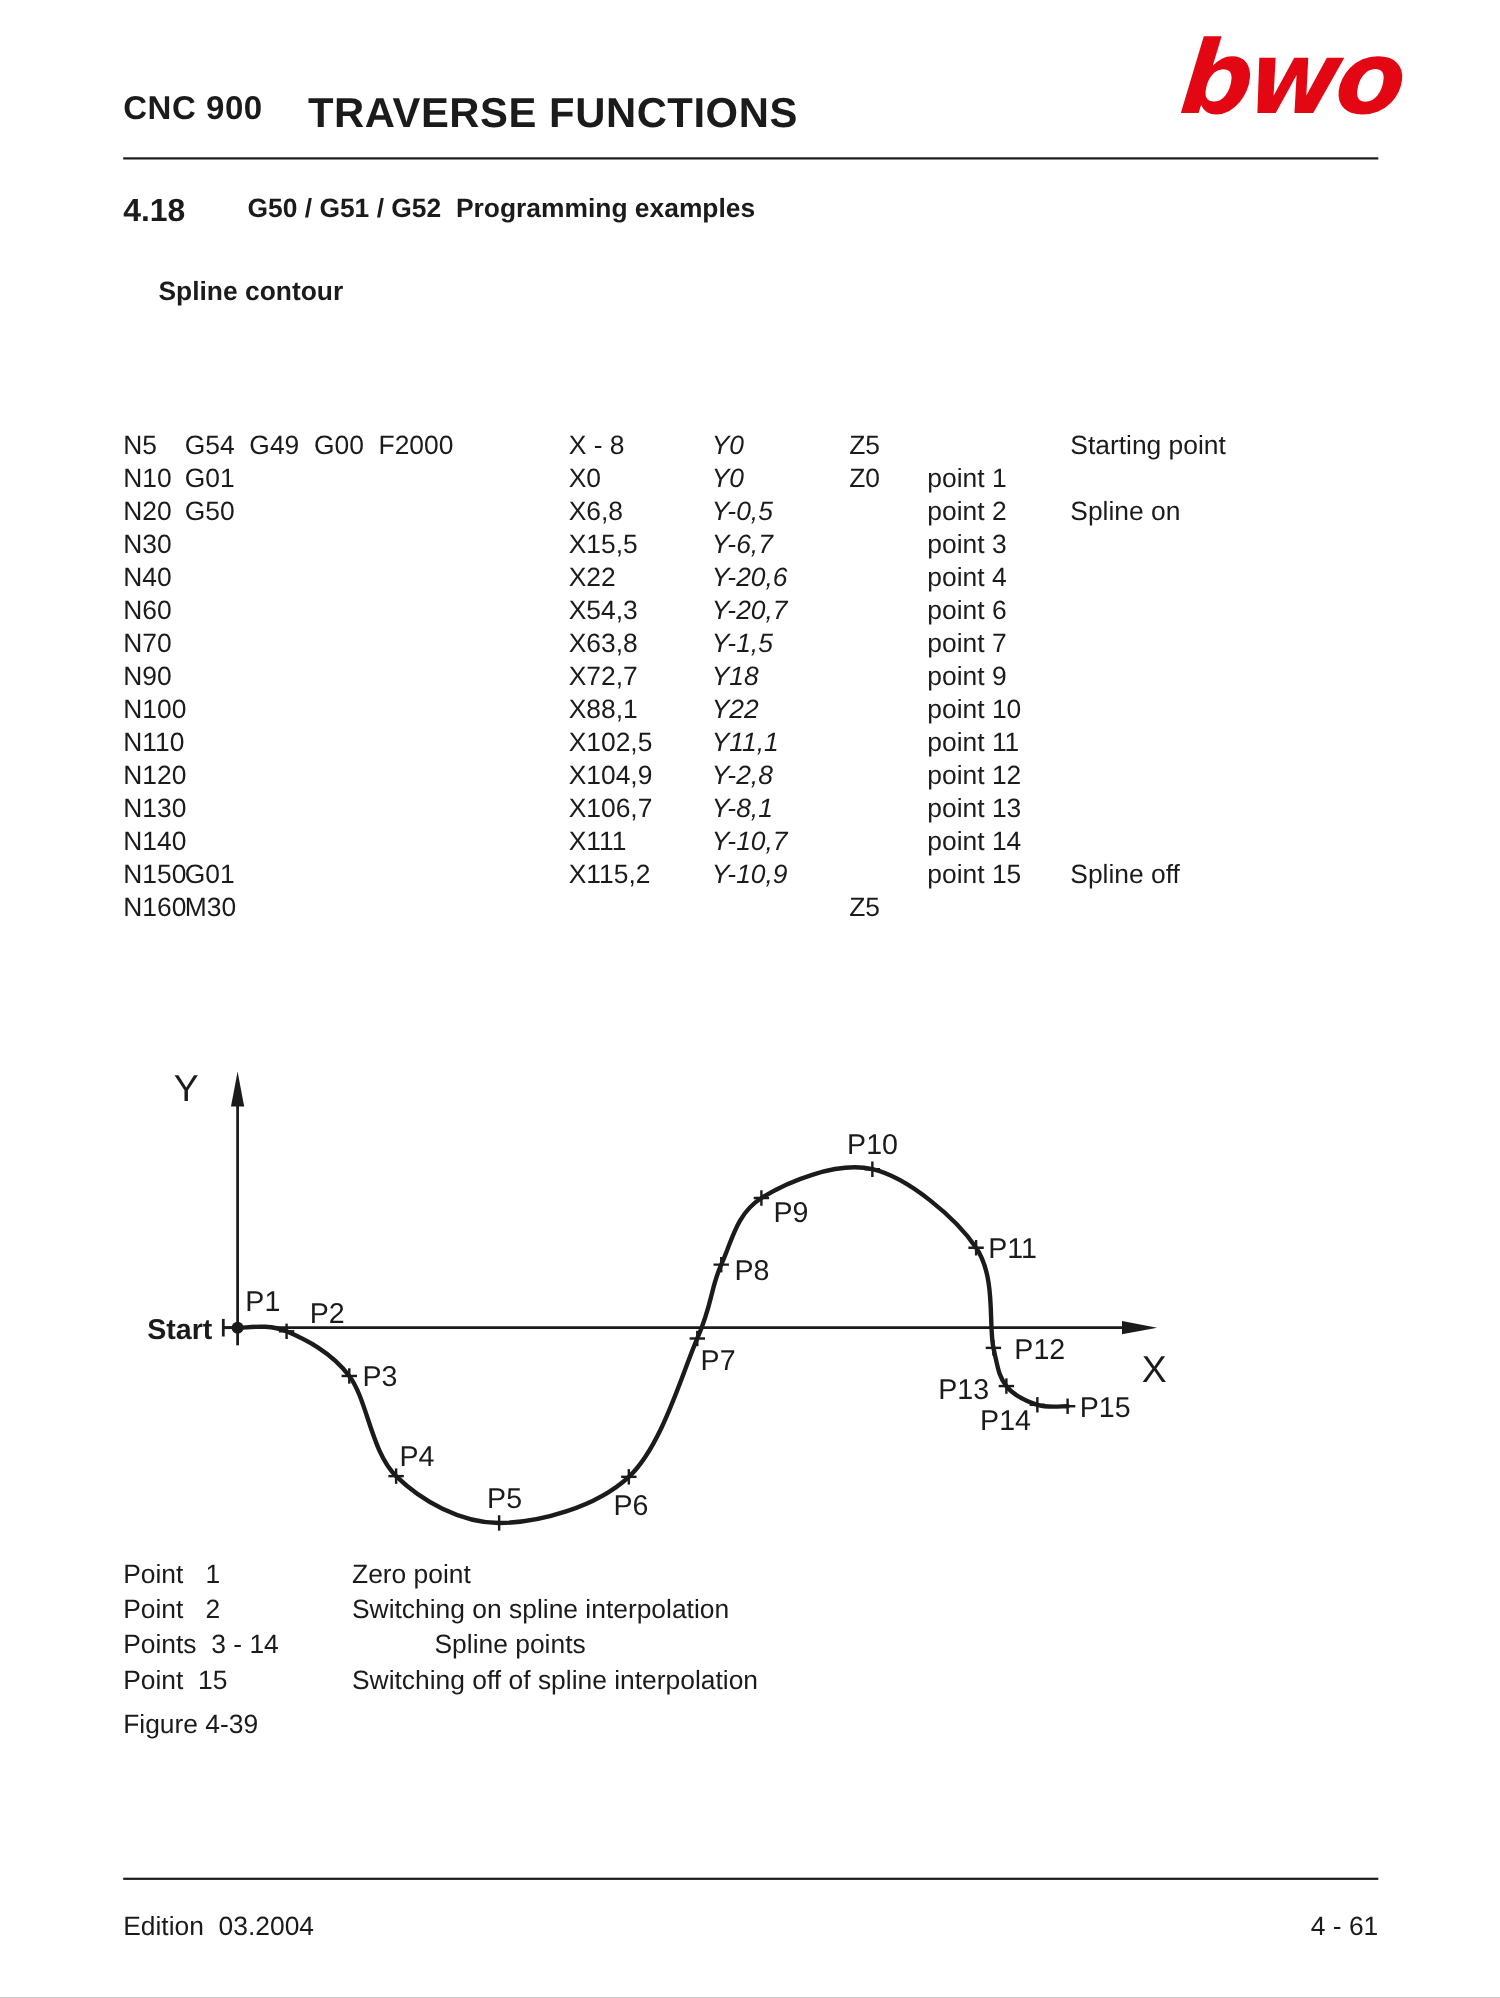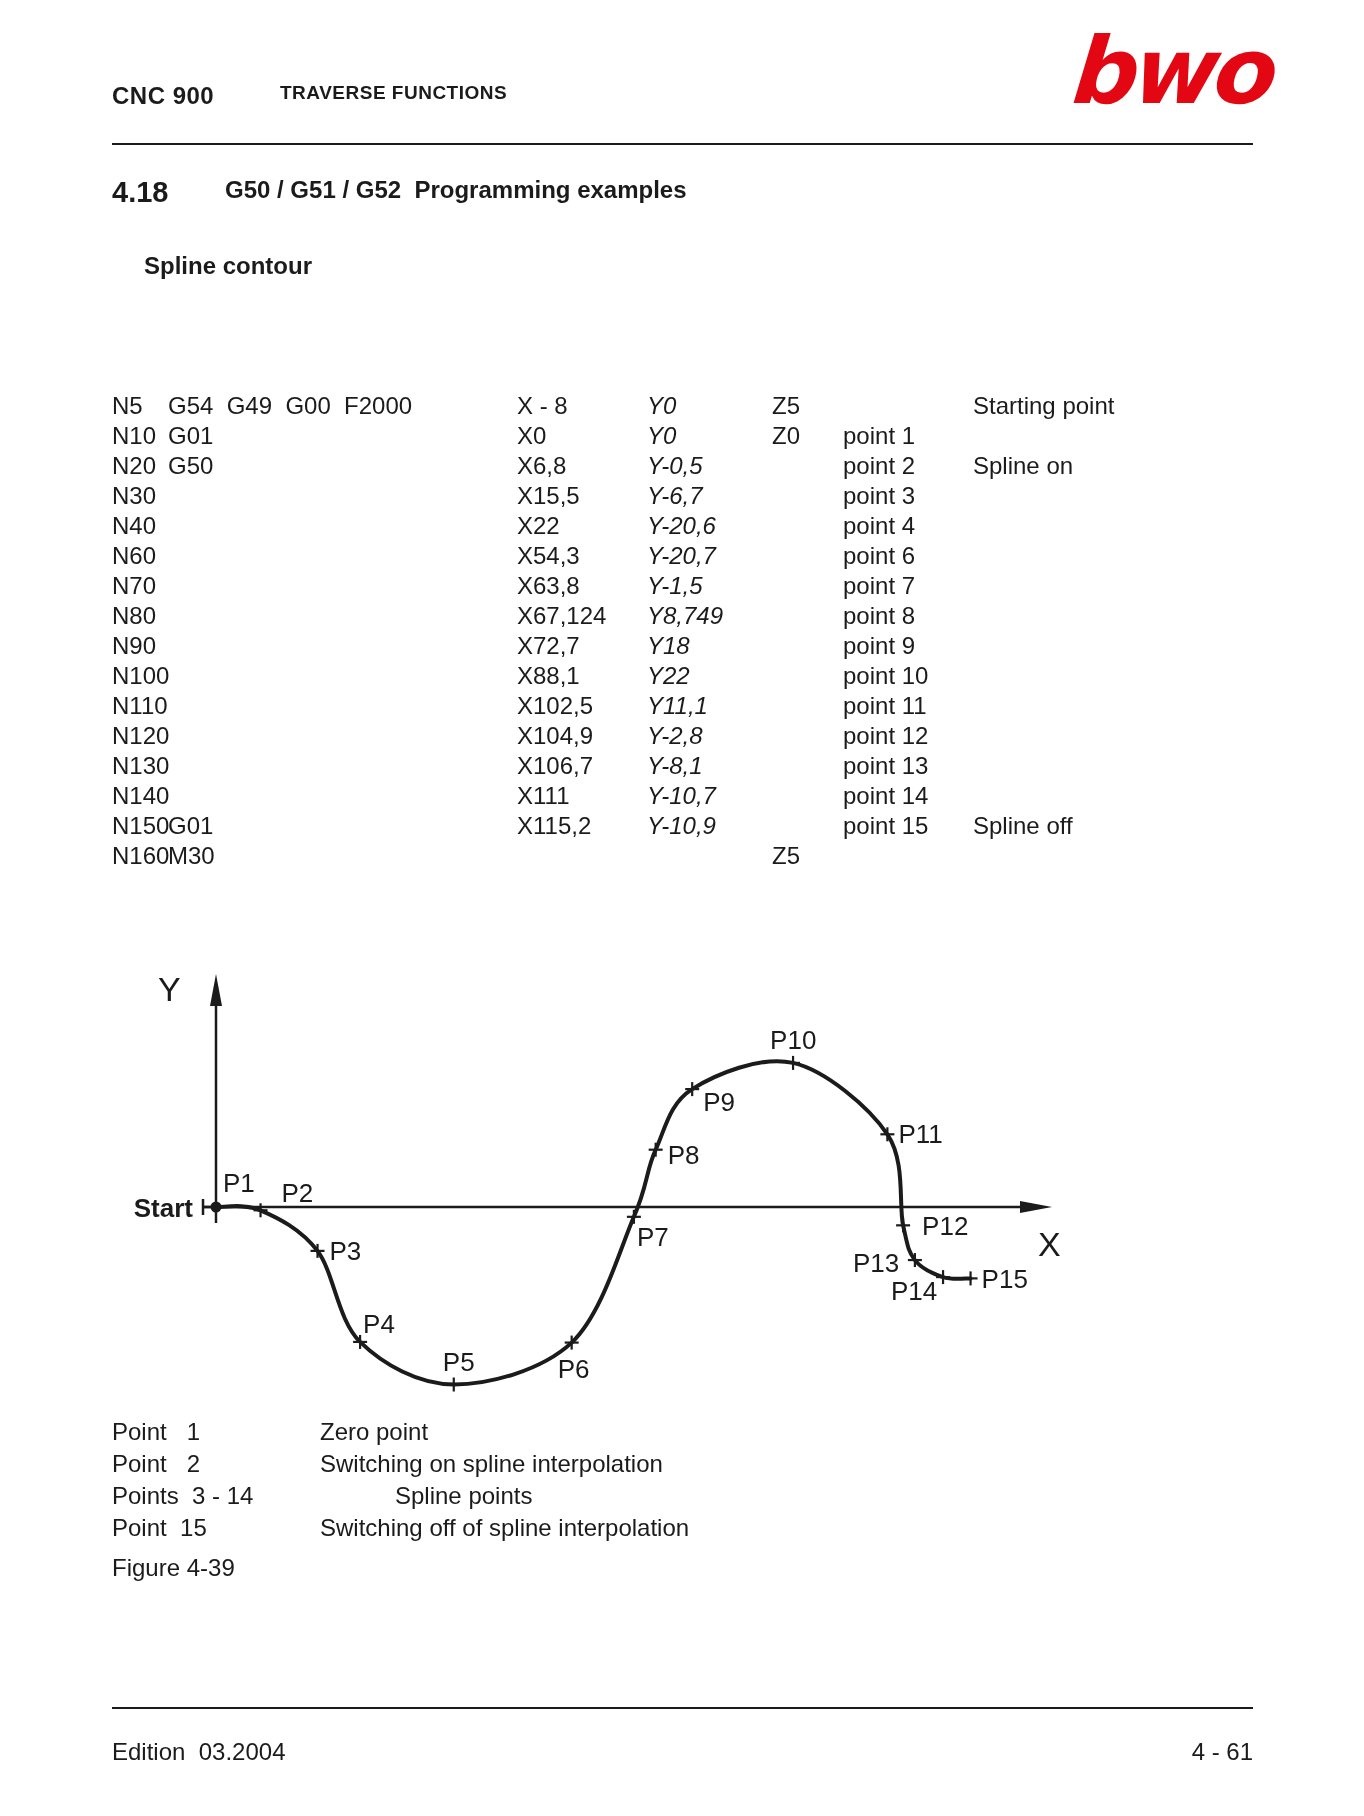--- a/index.html
+++ b/index.html
@@ -7,22 +7,22 @@
     position:relative;
     width:1364px;height:1816px;
     background:#ffffff;
     font-family:"Liberation Sans","DejaVu Sans",sans-serif;
     color:#1b1b1b;
     overflow:hidden;
     margin:0 auto;
   }
   .abs{position:absolute;}
   
-  .hdr-product{left:112px;top:82px;font-size:24px;font-weight:bold;letter-spacing:0.5px;}
-  .hdr-title{left:280px;top:82px;font-size:19px;font-weight:bold;letter-spacing:0.5px;}
+  .hdr-product{left:112px;top:82px;font-size:30px;font-weight:bold;letter-spacing:0.5px;}
+  .hdr-title{left:280px;top:82px;font-size:38px;font-weight:bold;letter-spacing:0.5px;}
   .hdr-rule{left:112px;top:143px;width:1141px;height:2px;background:#1b1b1b;}
   .logo{
     left:1074px;top:30px;width:170px;height:84px;
     font-size:92px;font-weight:900;font-style:italic;
     letter-spacing:-5px;line-height:84px;
     transform:skewX(-6deg);
     font-family:"DejaVu Sans","Liberation Sans",sans-serif;
   }
   
   .sec-num{left:112px;top:176px;font-size:29px;font-weight:bold;}
@@ -69,21 +69,20 @@
   <div class="abs subhead">Spline contour</div>
 
   <div class="abs ptable" id="ptable">
       <div class="prow"><span class="c-n">N5</span><span class="c-g">G54  G49  G00  F2000</span><span class="c-x">X - 8</span><span class="c-y">Y0</span><span class="c-z">Z5</span><span class="c-cm">Starting point</span></div>
       <div class="prow"><span class="c-n">N10</span><span class="c-g">G01</span><span class="c-x">X0</span><span class="c-y">Y0</span><span class="c-z">Z0</span><span class="c-pt">point 1</span></div>
       <div class="prow"><span class="c-n">N20</span><span class="c-g">G50</span><span class="c-x">X6,8</span><span class="c-y">Y-0,5</span><span class="c-pt">point 2</span><span class="c-cm">Spline on</span></div>
       <div class="prow"><span class="c-n">N30</span><span class="c-x">X15,5</span><span class="c-y">Y-6,7</span><span class="c-pt">point 3</span></div>
       <div class="prow"><span class="c-n">N40</span><span class="c-x">X22</span><span class="c-y">Y-20,6</span><span class="c-pt">point 4</span></div>
       <div class="prow"><span class="c-n">N60</span><span class="c-x">X54,3</span><span class="c-y">Y-20,7</span><span class="c-pt">point 6</span></div>
       <div class="prow"><span class="c-n">N70</span><span class="c-x">X63,8</span><span class="c-y">Y-1,5</span><span class="c-pt">point 7</span></div>
-      <div class="prow"><span class="c-n">N80</span><span class="c-x">X67,124</span><span class="c-y">Y8,749</span><span class="c-pt">point 8</span></div>
       <div class="prow"><span class="c-n">N90</span><span class="c-x">X72,7</span><span class="c-y">Y18</span><span class="c-pt">point 9</span></div>
       <div class="prow"><span class="c-n">N100</span><span class="c-x">X88,1</span><span class="c-y">Y22</span><span class="c-pt">point 10</span></div>
       <div class="prow"><span class="c-n">N110</span><span class="c-x">X102,5</span><span class="c-y">Y11,1</span><span class="c-pt">point 11</span></div>
       <div class="prow"><span class="c-n">N120</span><span class="c-x">X104,9</span><span class="c-y">Y-2,8</span><span class="c-pt">point 12</span></div>
       <div class="prow"><span class="c-n">N130</span><span class="c-x">X106,7</span><span class="c-y">Y-8,1</span><span class="c-pt">point 13</span></div>
       <div class="prow"><span class="c-n">N140</span><span class="c-x">X111</span><span class="c-y">Y-10,7</span><span class="c-pt">point 14</span></div>
       <div class="prow"><span class="c-n">N150</span><span class="c-g">G01</span><span class="c-x">X115,2</span><span class="c-y">Y-10,9</span><span class="c-pt">point 15</span><span class="c-cm">Spline off</span></div>
       <div class="prow"><span class="c-n">N160</span><span class="c-g">M30</span><span class="c-z">Z5</span></div>
     </div>
 

